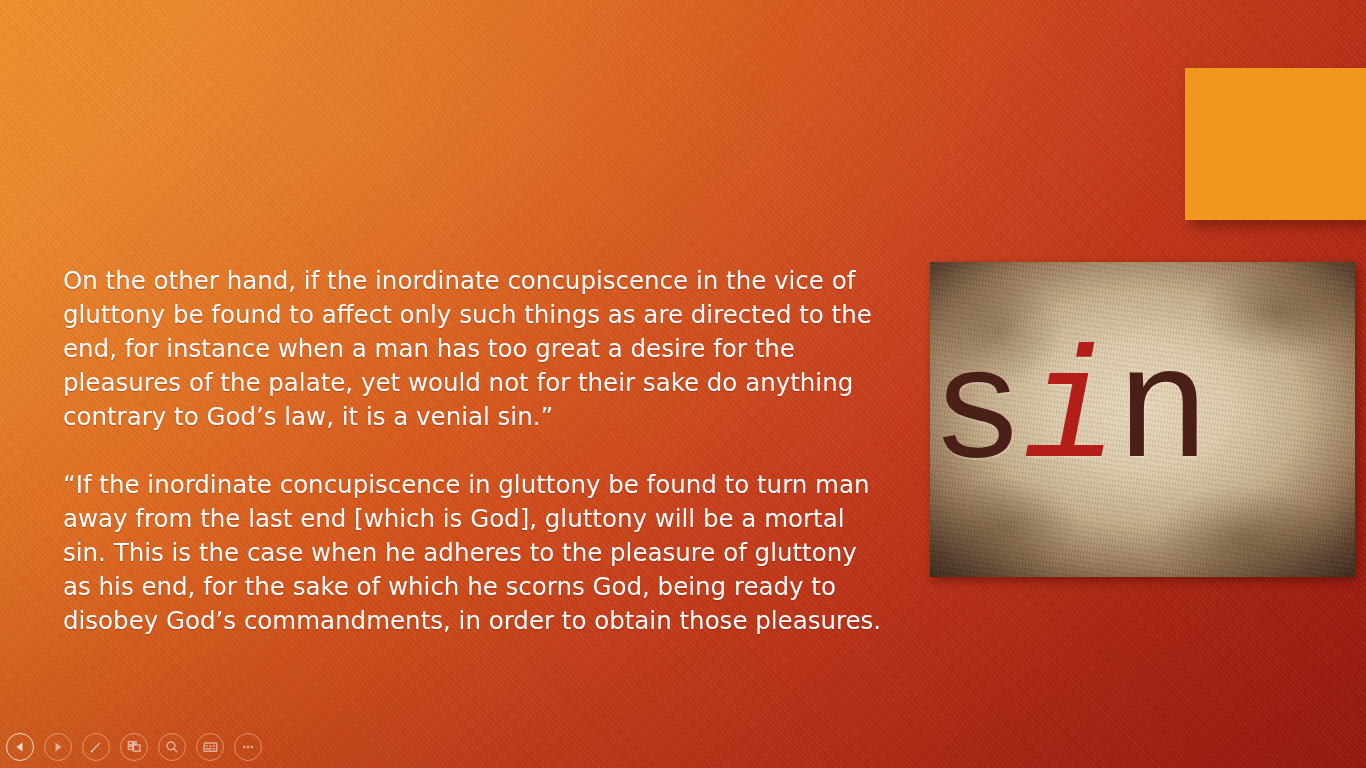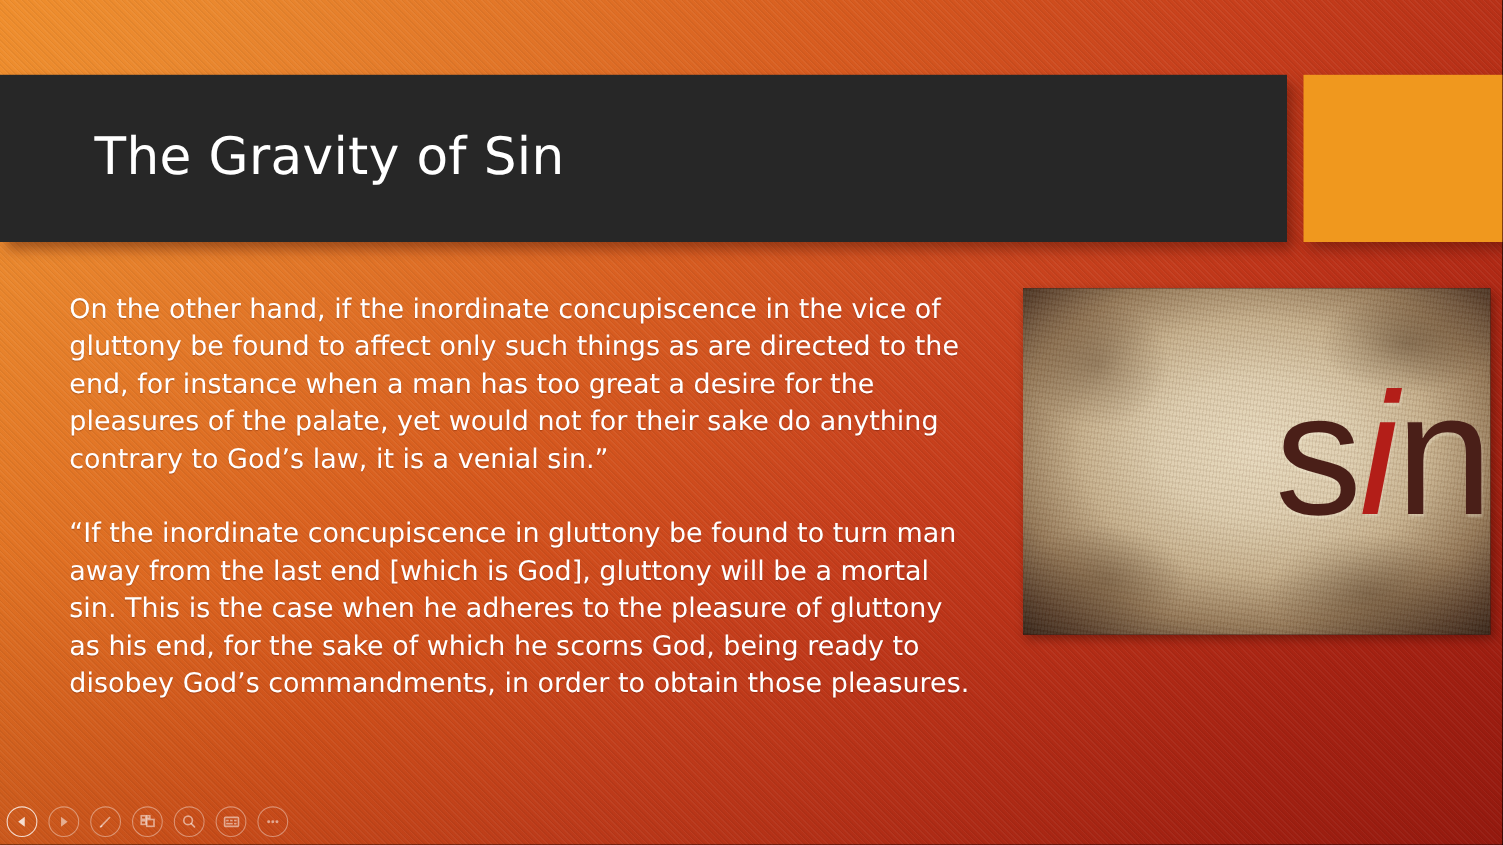--- a/index.html
+++ b/index.html
@@ -159,22 +159,22 @@
       radial-gradient(ellipse 26% 20% at 82% 16%, rgba(60,38,20,0.34) 0%, rgba(60,38,20,0) 72%),
       radial-gradient(ellipse 30% 24% at 74% 88%, rgba(55,34,18,0.30) 0%, rgba(55,34,18,0) 72%),
       radial-gradient(ellipse 24% 22% at 18% 84%, rgba(60,38,20,0.26) 0%, rgba(60,38,20,0) 72%);
   }
   .sin-word {
     position: absolute;
     left: 0;
     right: 0;
     top: 50%;
     transform: translateY(-54%);
-    text-align: right;
-    font-family: Liberation Sans, sans-serif;
+    text-align: left;
+    font-family: Liberation Mono, monospace;
     font-size: 158px;
     line-height: 1;
     letter-spacing: -2px;
     white-space: nowrap;
   }
   .sin-s, .sin-n {
     color: #4A1F18;
     text-shadow: 1px 2px 2px rgba(255,250,235,0.28);
   }
   .sin-i {
@@ -213,23 +213,20 @@
 </style>
 </head>
 <body>
 
 <div id="slide">
 
   <div id="bg-gradient"></div>
   <div id="bg-texture"></div>
   <div id="bg-vignette"></div>
 
-  <div id="title-band">
-    <div id="title-text">The Gravity of Sin</div>
-  </div>
 
   <div id="accent-block"></div>
 
   <div id="body-text">
     <p>On the other hand, if the inordinate concupiscence in the vice of gluttony be found to affect only such things as are directed to the end, for instance when a man has too great a desire for the pleasures of the palate, yet would not for their sake do anything contrary to God’s law, it is a venial sin.”</p>
     <p>“If the inordinate concupiscence in gluttony be found to turn man away from the last end [which is God], gluttony will be a mortal sin. This is the case when he adheres to the pleasure of gluttony as his end, for the sake of which he scorns God, being ready to disobey God’s commandments, in order to obtain those pleasures.</p>
   </div>
 
   <div id="sin-image">
     <div class="sin-paper"></div>

